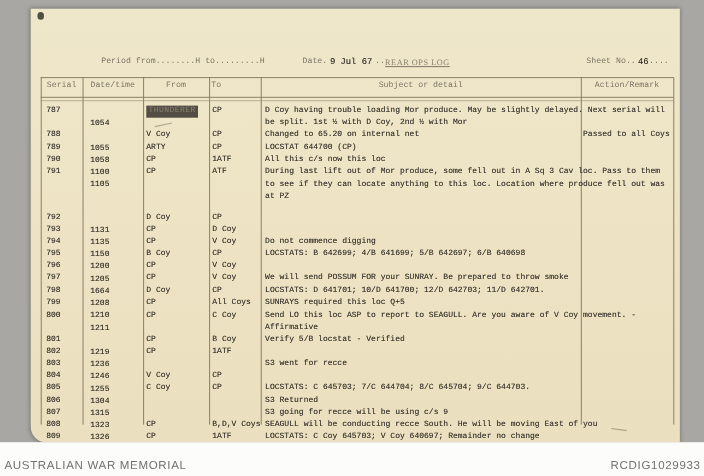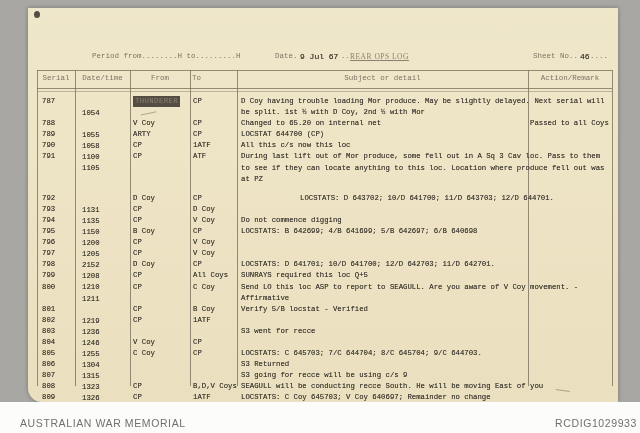--- a/index.html
+++ b/index.html
@@ -23,40 +23,40 @@
   .log-title{color:#8a8172;text-decoration:underline;letter-spacing:.5px;font-family:Liberation Serif, serif;}
   
   .hline,.vline{position:absolute;background:rgba(125,114,92,.8);}
   .hline{height:1px;}
   .vline{width:1px;top:62px;height:316px;}
   
   .col-head{position:absolute;top:66px;font-size:7.5px;color:#7d7565;text-align:center;white-space:nowrap;}
   
   .rows{position:absolute;left:0;top:88px;right:0;font-size:7.3px;line-height:11.1px;color:#3a352e;}
   .row{position:relative;min-height:11.1px;}
-  .row.gap{margin-top:8px;text-align:center;}
+  .row.gap{margin-top:8px;}
   .cell{text-shadow:0 0 .5px rgba(50,45,35,.55);white-space:pre;}
   .c-serial{position:absolute;left:14px;top:0;}
   .c-time{position:absolute;left:54px;top:0;margin-top:12px;}
   .c-from{position:absolute;left:105px;top:0;}
   .c-to{position:absolute;left:165px;top:0;}
   .c-subject{display:block;margin-left:213px;width:372px;white-space:normal;}
   .c-action{position:absolute;left:502px;top:0;}
   .c-from.hl{background:#534d44;color:#8b8374;padding:0 2px;letter-spacing:.4px;text-shadow:none;text-align:center;}
   .pencil-under{position:absolute;left:112px;top:11px;width:16px;height:6px;
     border-bottom:1px solid rgba(130,118,92,.55);transform:rotate(-12deg);}
   .pencil-br{position:absolute;left:528px;top:378px;width:14px;height:4px;
     border-bottom:1px solid rgba(110,100,80,.5);transform:rotate(8deg);}
   
   .footer-bar{
     position:absolute;left:0;top:402px;width:640px;height:31px;background:#fcfcfb;
     font-family:"Liberation Sans","DejaVu Sans",sans-serif;font-size:10.5px;color:#70706e;
     letter-spacing:.6px;
   }
-  .footer-left{position:absolute;left:20px;top:15px;}
+  .footer-left{position:absolute;left:4px;top:15px;}
   .footer-right{position:absolute;right:3px;top:15px;}
 </style>
 </head>
 <body>
 
 <div class="sheet">
   <div class="staple-mark"></div>
 
   <div class="form-header">
     <span class="fh" style="left:64px;">Period from........H to.........H</span>
@@ -123,21 +123,20 @@
         <span class="cell c-time">1105</span>
         <span class="cell c-from">CP</span>
         <span class="cell c-to">ATF</span>
         <span class="cell c-subject">During last lift out of Mor produce, some fell out in A Sq 3 Cav loc. Pass to them to see if they can locate anything to this loc. Location where produce fell out was at PZ</span>
       </div>
       <div class="row gap">
         <span class="cell c-serial">792</span>
         <span class="cell c-time">1131</span>
         <span class="cell c-from">D Coy</span>
         <span class="cell c-to">CP</span>
-        <span class="cell c-subject">LOCSTATS: D 643702; 10/D 641700; 11/D 643703; 12/D 644701.</span>
       </div>
       <div class="row">
         <span class="cell c-serial">793</span>
         <span class="cell c-time">1135</span>
         <span class="cell c-from">CP</span>
         <span class="cell c-to">D Coy</span>
       </div>
       <div class="row">
         <span class="cell c-serial">794</span>
         <span class="cell c-time">1150</span>
@@ -153,23 +152,24 @@
         <span class="cell c-subject">LOCSTATS: B 642699; 4/B 641699; 5/B 642697; 6/B 640698</span>
       </div>
       <div class="row">
         <span class="cell c-serial">796</span>
         <span class="cell c-time">1205</span>
         <span class="cell c-from">CP</span>
         <span class="cell c-to">V Coy</span>
       </div>
       <div class="row">
         <span class="cell c-serial">797</span>
-        <span class="cell c-time">2152</span>
+        <span class="cell c-time">1664</span>
         <span class="cell c-from">CP</span>
         <span class="cell c-to">V Coy</span>
+        <span class="cell c-subject">We will send POSSUM FOR your SUNRAY. Be prepared to throw smoke</span>
       </div>
       <div class="row">
         <span class="cell c-serial">798</span>
         <span class="cell c-time">1208</span>
         <span class="cell c-from">D Coy</span>
         <span class="cell c-to">CP</span>
         <span class="cell c-subject">LOCSTATS: D 641701; 10/D 641700; 12/D 642703; 11/D 642701.</span>
       </div>
       <div class="row">
         <span class="cell c-serial">799</span>

